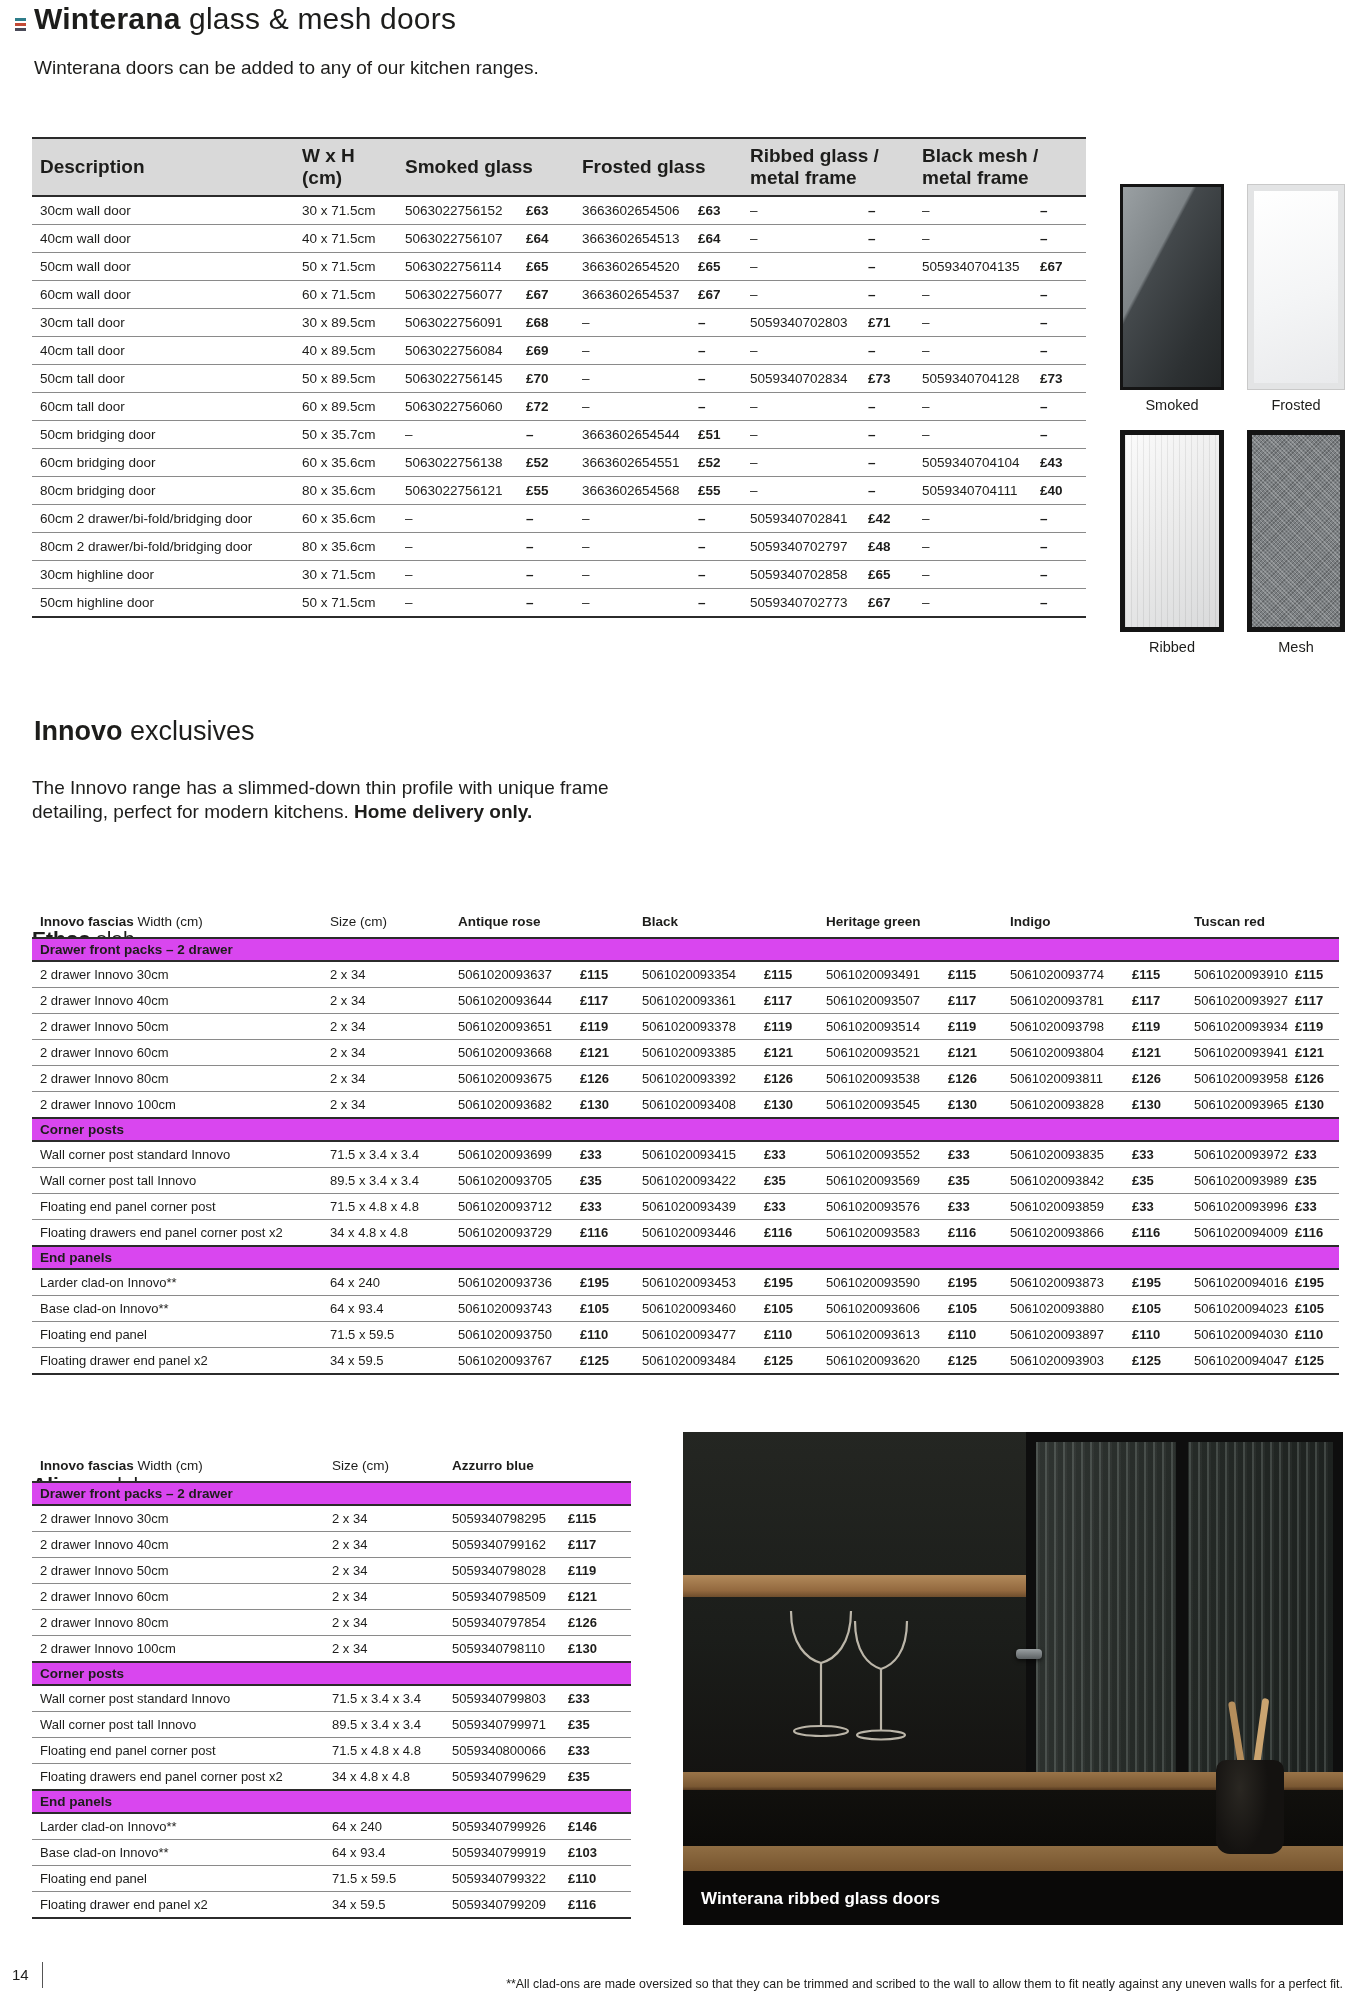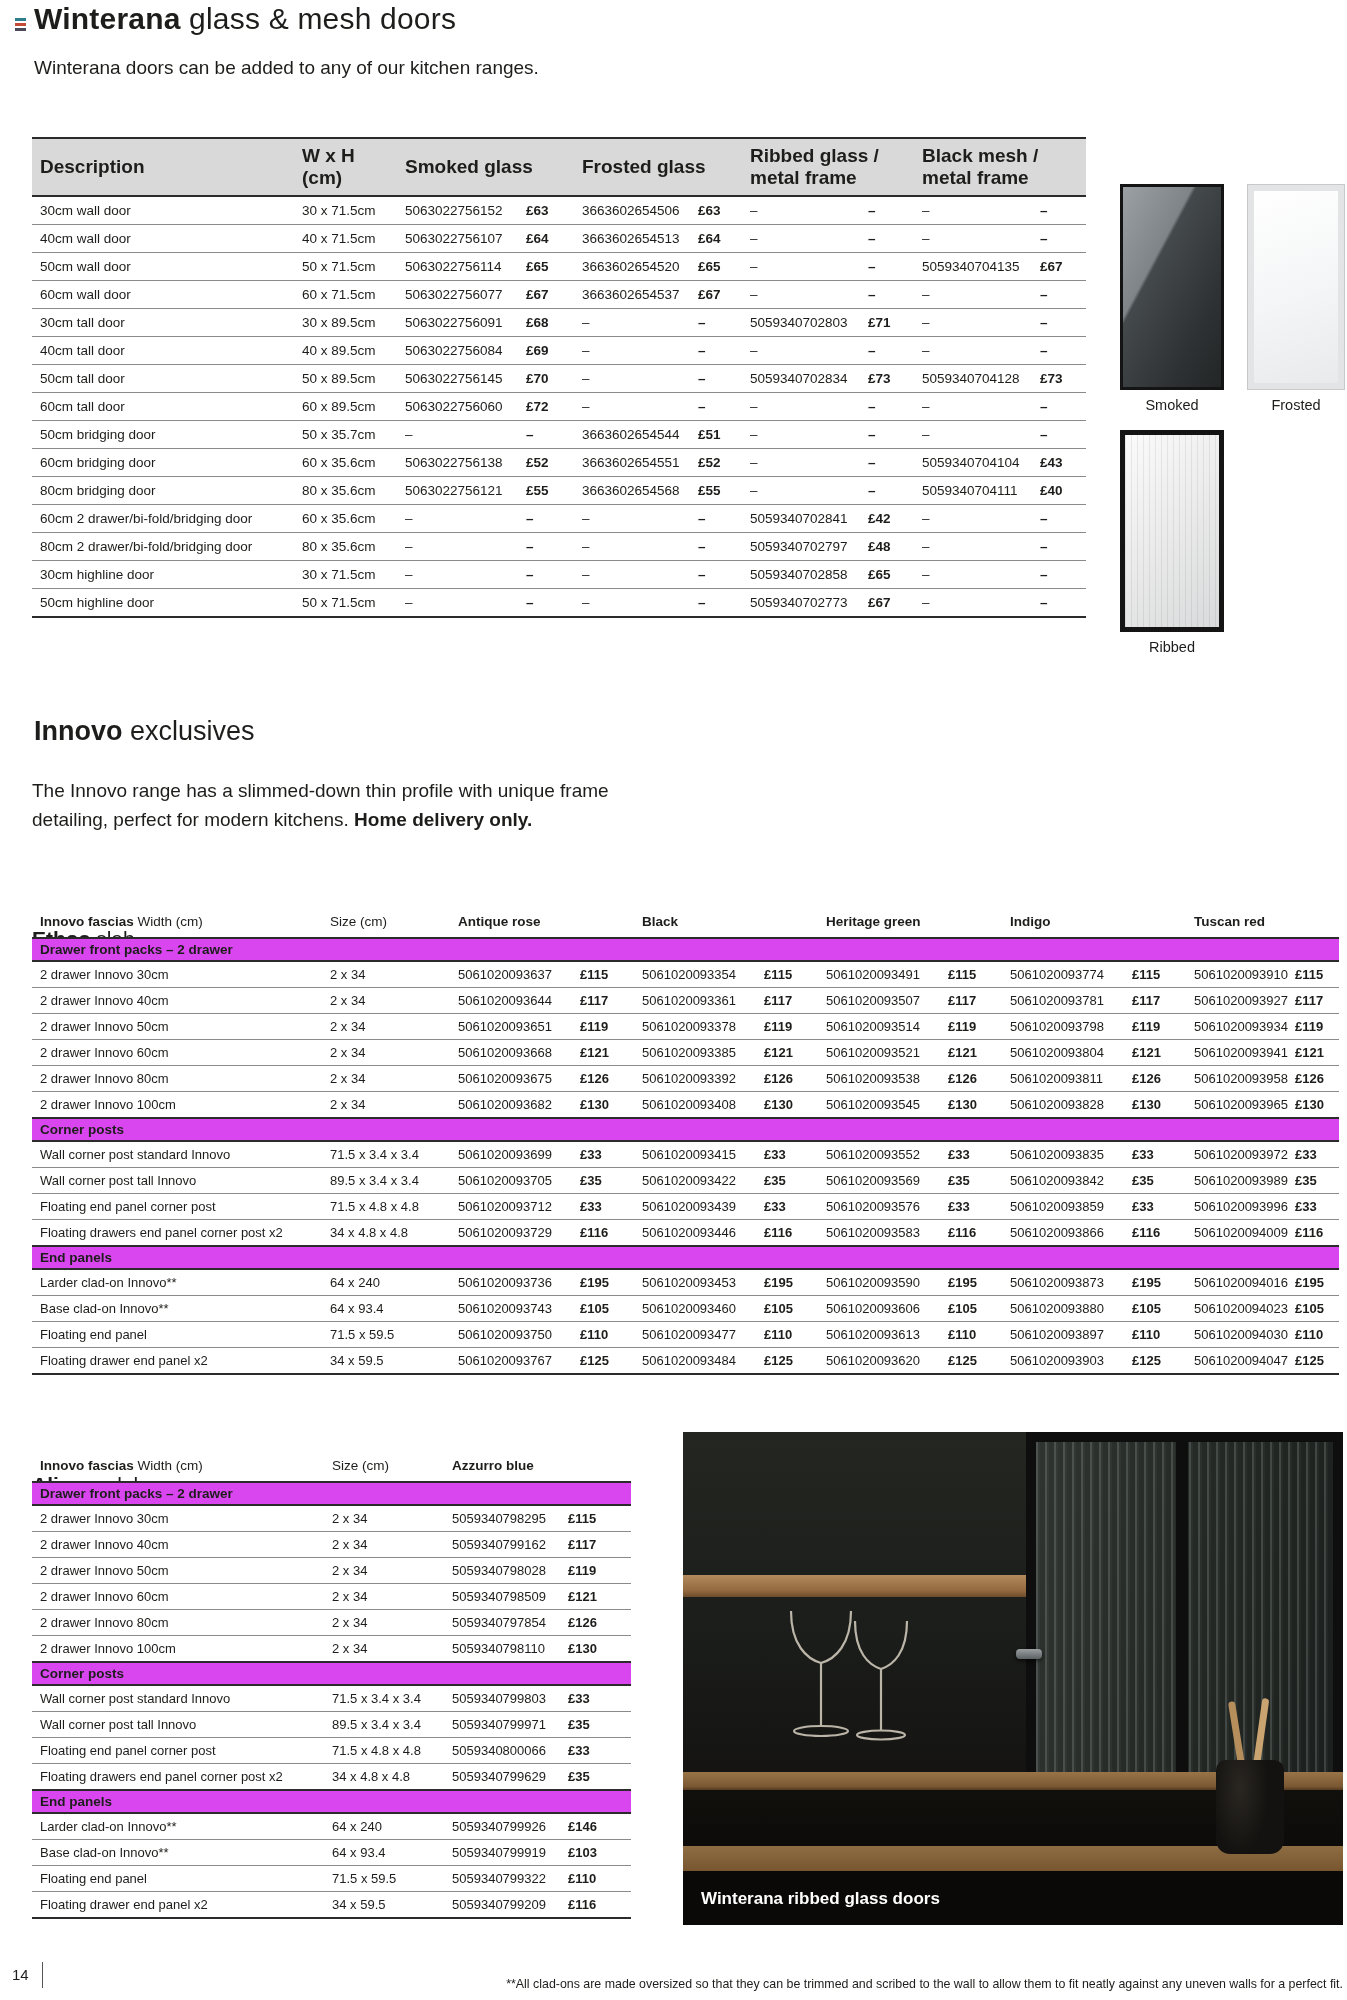--- a/index.html
+++ b/index.html
@@ -62,21 +62,21 @@
       background-blend-mode:multiply; position:relative; }
   .sw-ribbed::after { content:""; position:absolute; inset:0;
       background:repeating-linear-gradient(90deg, rgba(0,0,0,.07) 0 1px, transparent 1px 6px); }
   .sw-mesh { border:5px solid #141414; height:202px; background-color:#7c8083;
       background-image:repeating-linear-gradient(45deg, rgba(255,255,255,.22) 0 1px, transparent 1px 3px),
                        repeating-linear-gradient(-45deg, rgba(20,20,20,.25) 0 1px, transparent 1px 3px); }
 
   
   .h2 { position:absolute; left:34px; top:716px; font-size:27px; font-weight:normal; }
   .h2 b { font-weight:bold; }
-  .innovo-desc { position:absolute; left:32px; top:776px; width:640px; font-size:19px; line-height:29px; }
+  .innovo-desc { position:absolute; left:32px; top:776px; width:640px; font-size:19px; line-height:24px; }
   .innovo-desc strong { font-weight:bold; }
 
   
   .photo { position:absolute; left:683px; top:1432px; width:660px; height:493px; background:#131110;
       overflow:hidden; box-shadow:inset 0 0 80px rgba(0,0,0,.55); }
   .ph-top { position:absolute; inset:0 0 30% 0; background:linear-gradient(180deg,#242622 0%,#1b1d1a 60%,#141311 100%); }
   .ph-shelf { position:absolute; left:0; top:29%; width:56%; height:4.5%;
       background:linear-gradient(180deg,#b28a5b 0%,#93693f 70%,#6e4d2c 100%); }
   .ph-midrail { position:absolute; left:0; top:69%; width:100%; height:3.6%;
       background:linear-gradient(180deg,#9a7448 0%,#7a5833 80%,#55391f 100%); }
@@ -333,20 +333,24 @@
     </figure>
     <figure class="swatch">
       <div class="swatch-img sw-frosted">
           <i></i>
         </div>
       <figcaption>Frosted</figcaption>
     </figure>
     <figure class="swatch">
       <div class="swatch-img sw-ribbed"></div>
       <figcaption>Ribbed</figcaption>
+    </figure>
+    <figure class="swatch">
+      <div class="swatch-img sw-mesh"></div>
+      <figcaption>Mesh</figcaption>
     </figure>
   </div>
 
   <h2 class="h2"><b>Innovo</b><span> exclusives</span></h2>
   <p class="innovo-desc"><span>The Innovo range has a slimmed-down thin profile with unique frame detailing, perfect for modern kitchens. </span><strong>Home delivery only.</strong></p>
 
   <h3 class="h3" id="ethos-title"><b>Ethos</b><span> slab</span></h3>
 
   <table class="etable cat-table">
     <colgroup>

